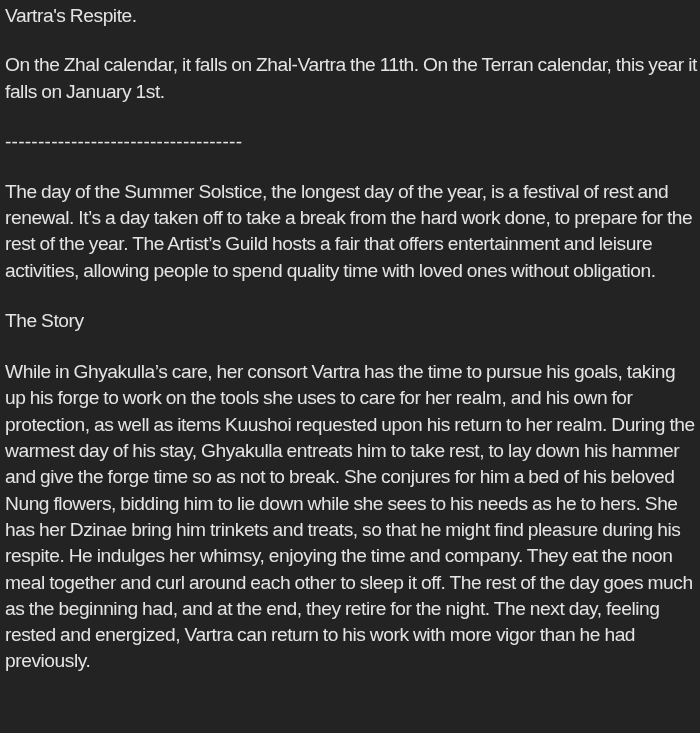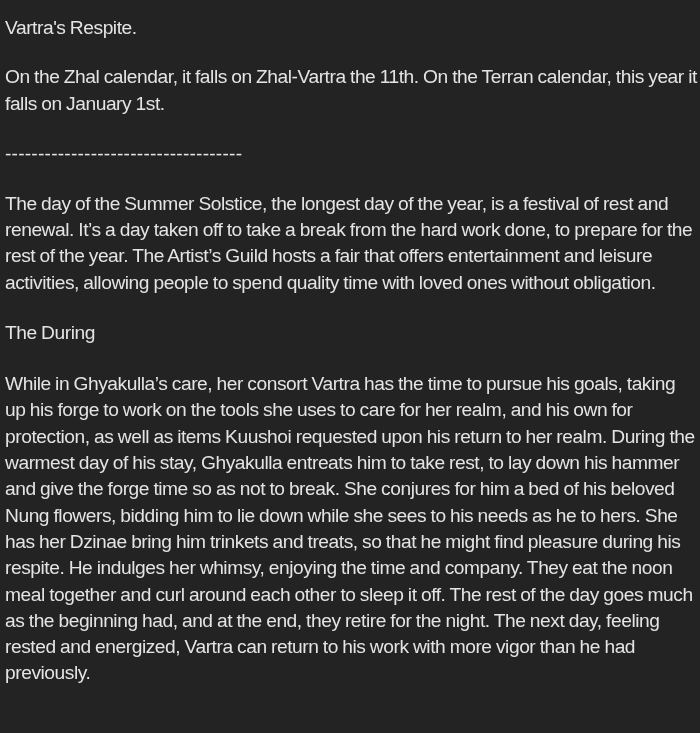--- a/index.html
+++ b/index.html
@@ -17,35 +17,34 @@
       position: absolute;
       left: 5px;
       top: 3px;
       width: 692px;
       color: #e4e4e4;
       font-family: "Liberation Sans", sans-serif;
       font-size: 19.2px;
       line-height: 26.3px;
       letter-spacing: -0.45px;
       word-spacing: -0.5px;
-      margin-top: 12px;
     }
     .doc p {
       margin: 0 0 24.5px 0;
       white-space: normal;
     }
     .doc p.title { margin-bottom: 23px; }
     .doc p.divider {
       letter-spacing: 0.2px;
       margin-bottom: 23px;
     }
   </style>
 </head>
 <body>
 
 <div class="doc">
   <p class="title">Vartra's Respite.</p>
   <p>On the Zhal calendar, it falls on Zhal-Vartra the 11th. On the Terran calendar, this year it falls on January 1st.</p>
   <p class="divider">------------------------------------</p>
   <p>The day of the Summer Solstice, the longest day of the year, is a festival of rest and renewal. It’s a day taken off to take a break from the hard work done, to prepare for the rest of the year. The Artist’s Guild hosts a fair that offers entertainment and leisure activities, allowing people to spend quality time with loved ones without obligation.</p>
-  <p>The During</p>
+  <p>The Story</p>
   <p>While in Ghyakulla’s care, her consort Vartra has the time to pursue his goals, taking up his forge to work on the tools she uses to care for her realm, and his own for protection, as well as items Kuushoi requested upon his return to her realm. During the warmest day of his stay, Ghyakulla entreats him to take rest, to lay down his hammer and give the forge time so as not to break. She conjures for him a bed of his beloved Nung flowers, bidding him to lie down while she sees to his needs as he to hers. She has her Dzinae bring him trinkets and treats, so that he might find pleasure during his respite. He indulges her whimsy, enjoying the time and company. They eat the noon meal together and curl around each other to sleep it off. The rest of the day goes much as the beginning had, and at the end, they retire for the night. The next day, feeling rested and energized, Vartra can return to his work with more vigor than he had previously.</p>
 </div>
 
 </body></html>

